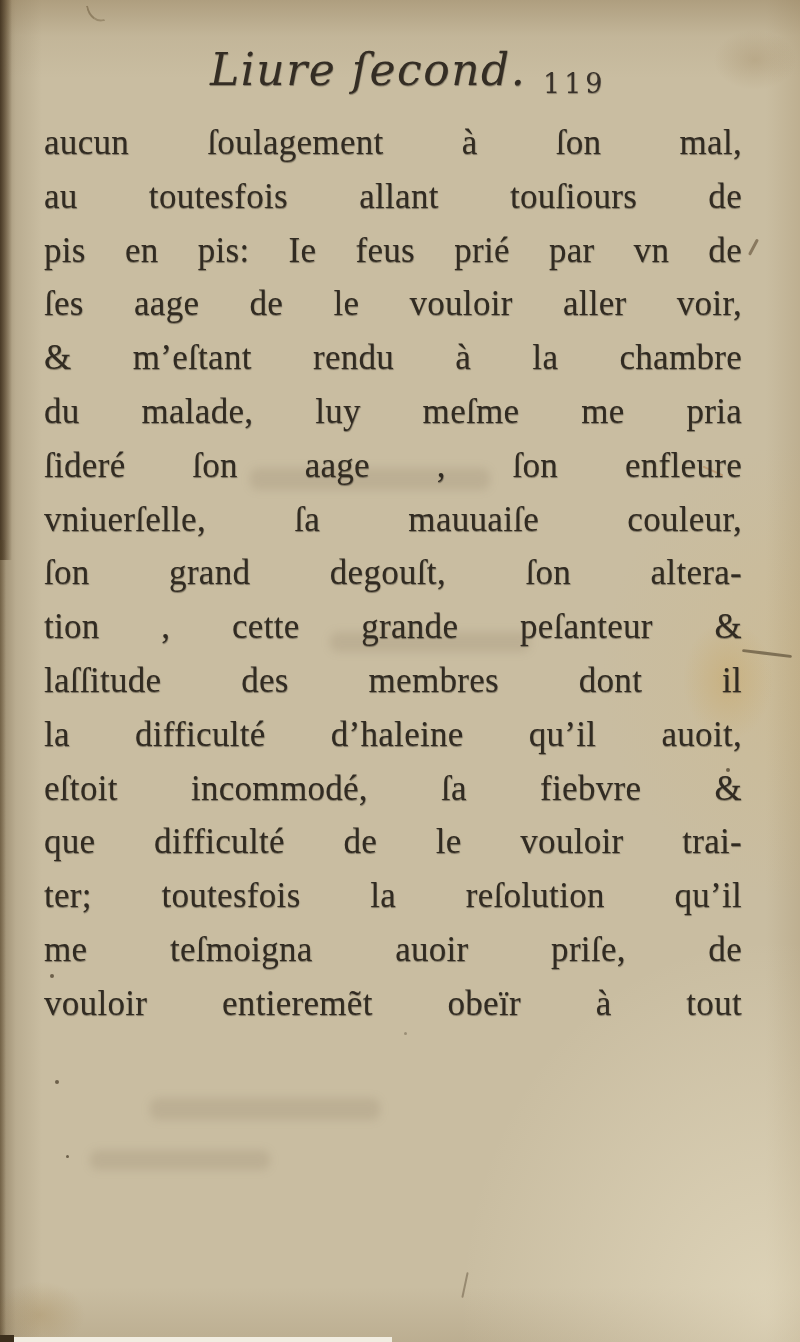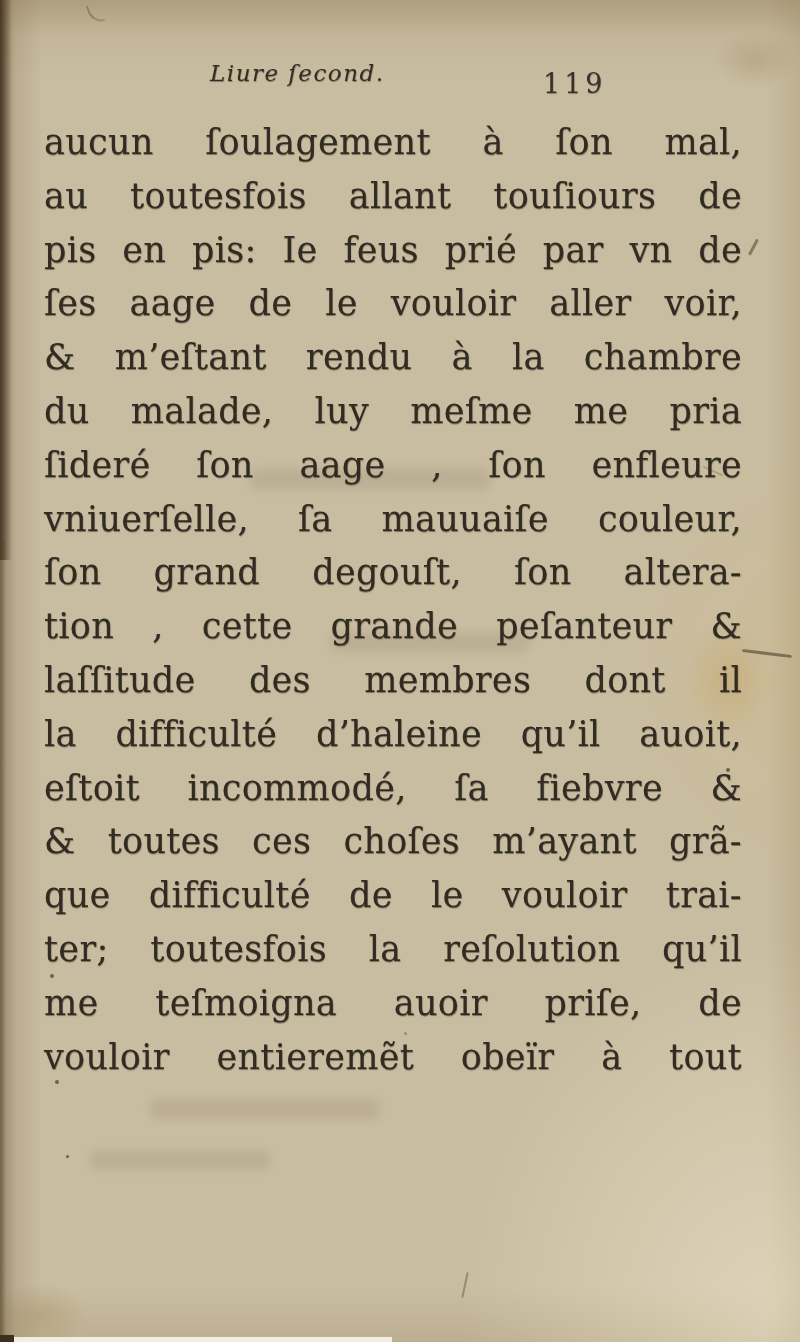--- a/index.html
+++ b/index.html
@@ -26,42 +26,43 @@
   .left-edge-dark {
     position: absolute; left: 0; top: 0; width: 12px; height: 560px;
     background: linear-gradient(90deg, rgba(58,43,25,0.85), rgba(78,60,36,0.45) 55%, rgba(78,60,36,0) 100%);
   }
   .left-edge-lower {
     position: absolute; left: 0; top: 540px; width: 6px; height: 802px;
     background: linear-gradient(90deg, rgba(84,66,40,0.55), rgba(84,66,40,0) 100%);
   }
 
   .running-title {
-    position: absolute; left: 210px; top: 60px;
-    font-style: italic; font-size: 23px; letter-spacing: 1.5px;
+    position: absolute; left: 210px; top: 44px;
+    font-style: italic; font-size: 44px; letter-spacing: 1.5px;
     color: #342d24;
     text-shadow: 0.5px 0.7px 0.8px rgba(47,40,30,0.45);
   }
   .page-number {
     position: absolute; left: 543px; top: 68px;
     font-size: 27px; letter-spacing: 4px;
     color: #38312a;
     text-shadow: 0.4px 0.6px 0.8px rgba(47,40,30,0.4);
   }
 
   .text-block {
     position: absolute; left: 44px; top: 116px; width: 698px;
     font-size: 35px; line-height: 53.8px; letter-spacing: 0.3px;
     text-shadow: 0.4px 0.7px 0.9px rgba(44,37,27,0.5);
   }
   .line {
     height: 53.8px;
     text-align: justify;
     text-align-last: justify;
     white-space: nowrap;
+    font-family: Liberation Serif, serif;
   }
 
   
   .stain { position: absolute; border-radius: 50%; pointer-events: none; }
   .stain-right { left: 668px; top: 600px; width: 120px; height: 160px;
     background: radial-gradient(closest-side, rgba(196,152,70,0.30), rgba(196,152,70,0) 75%); }
   .stain-bottom-left { left: -20px; top: 1270px; width: 120px; height: 90px;
     background: radial-gradient(closest-side, rgba(160,130,78,0.30), rgba(160,130,78,0) 75%); }
   .stain-top-right { left: 700px; top: 20px; width: 110px; height: 80px;
     background: radial-gradient(closest-side, rgba(150,124,84,0.28), rgba(150,124,84,0) 75%); }
@@ -138,21 +139,20 @@
     <div class="line">ſes aage de le vouloir aller voir,</div>
     <div class="line">&amp; m’eſtant rendu à la chambre</div>
     <div class="line">du malade, luy meſme me pria</div>
     <div class="line">ſideré ſon aage , ſon enfleure</div>
     <div class="line">vniuerſelle, ſa mauuaiſe couleur,</div>
     <div class="line">ſon grand degouſt, ſon altera-</div>
     <div class="line">tion , cette grande peſanteur &amp;</div>
     <div class="line">laſſitude des membres dont il</div>
     <div class="line">la difficulté d’haleine qu’il auoit,</div>
     <div class="line">eſtoit incommodé, ſa fiebvre &amp;</div>
-    <div class="line">&amp; toutes ces choſes m’ayant grã-</div>
     <div class="line">que difficulté de le vouloir trai-</div>
     <div class="line">ter; toutesfois la reſolution qu’il</div>
     <div class="line">me teſmoigna auoir priſe, de</div>
     <div class="line">vouloir entieremẽt obeïr à tout</div>
   </div>
 
   <div class="bottom-strip"></div>
   <div class="bottom-strip-corner"></div>
 
 </div>

